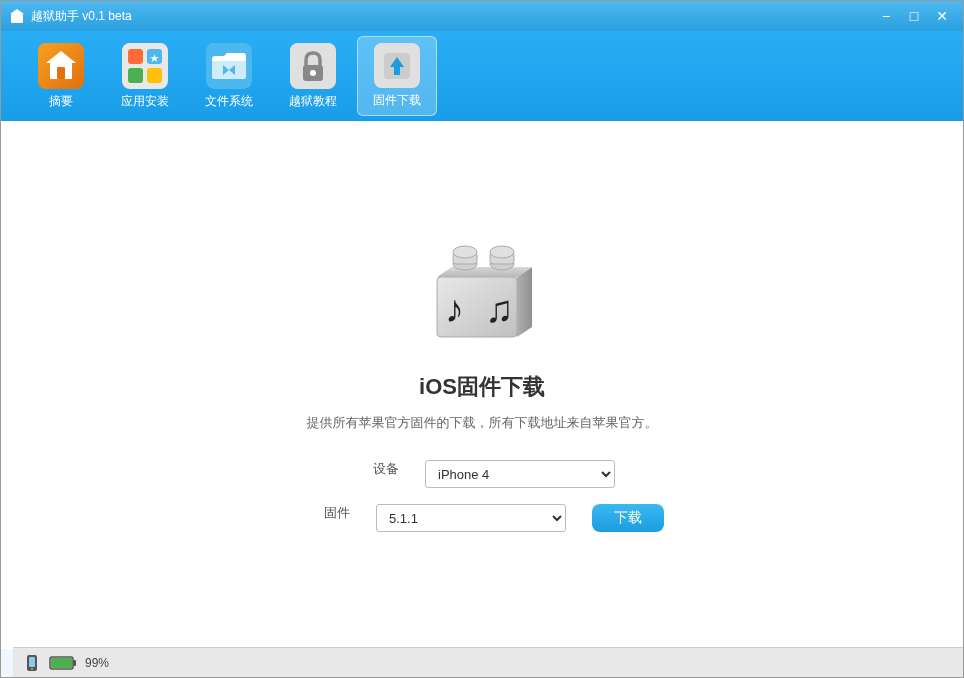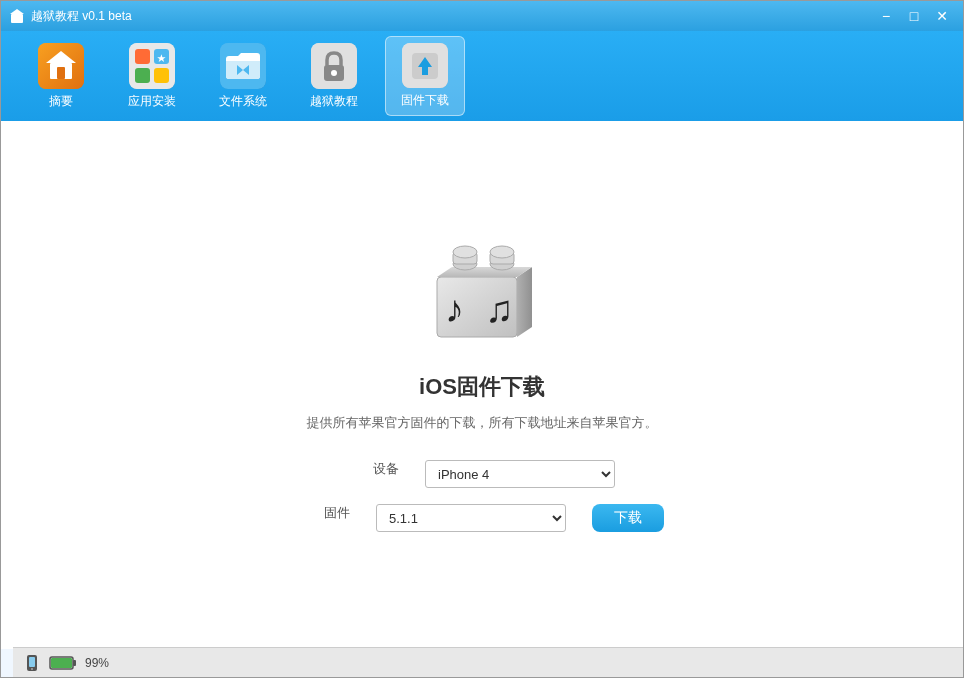--- a/index.html
+++ b/index.html
@@ -53,21 +53,21 @@
       justify-content: center;
     }
 
     
     .toolbar {
       height: 90px;
       background: linear-gradient(to bottom, #29aef5, #1a9de8);
       display: flex;
       align-items: center;
       padding: 0 20px;
-      gap: 11px;
+      gap: 4px;
     }
     .toolbar-item {
       display: flex;
       flex-direction: column;
       align-items: center;
       justify-content: center;
       width: 80px;
       height: 80px;
       cursor: pointer;
       border-radius: 6px;
@@ -218,21 +218,21 @@
 </head>
 <body>
 
 <div class="title-bar">
   <div class="title-bar-icon">
     <svg viewBox="0 0 16 16" fill="white">
       <rect x="2" y="6" width="12" height="9" rx="1" fill="white"></rect>
       <polygon points="8,1 1,6 15,6" fill="white"></polygon>
     </svg>
   </div>
-  <span class="title-bar-text">越狱教程 v0.1 beta</span>
+  <span class="title-bar-text">越狱助手 v0.1 beta</span>
   <div class="title-bar-controls">
     <button class="title-btn">−</button>
     <button class="title-btn">□</button>
     <button class="title-btn close">✕</button>
   </div>
 </div>
 
 <div class="toolbar">
 
   <div class="toolbar-item">

